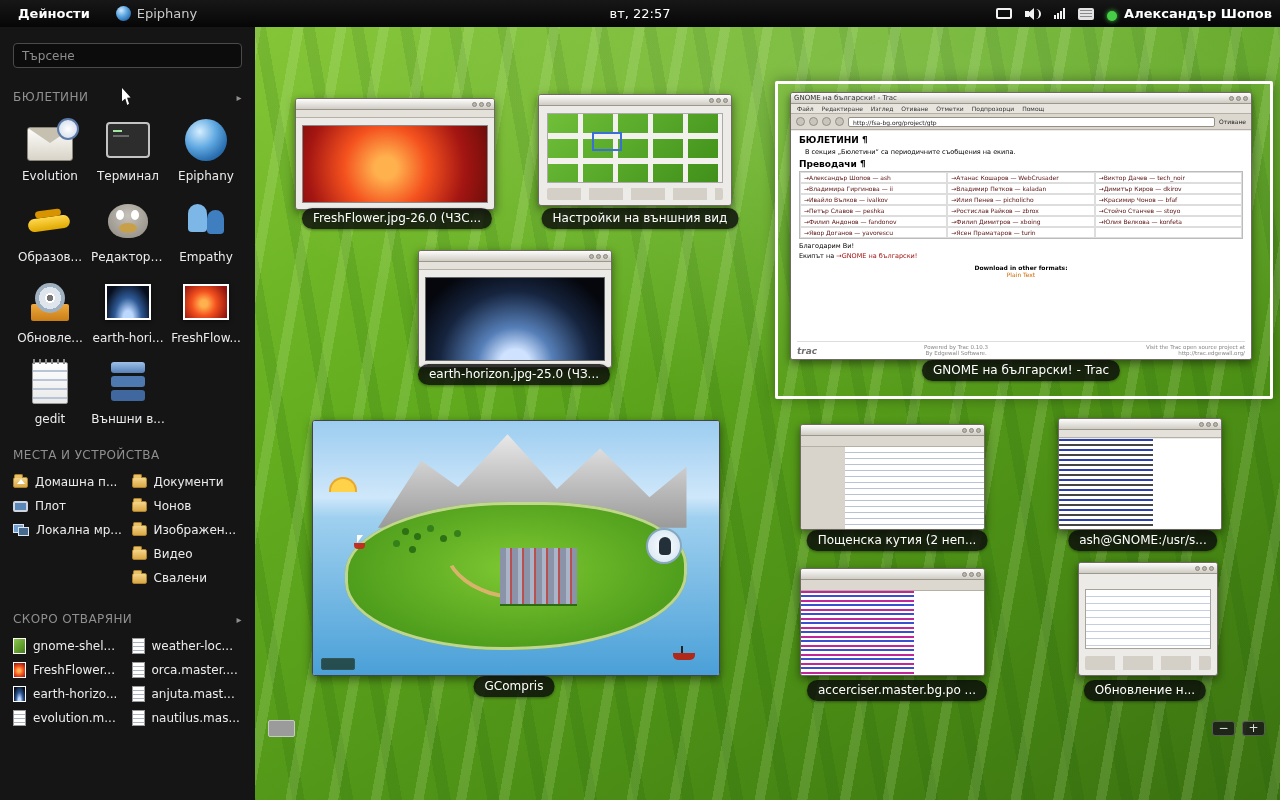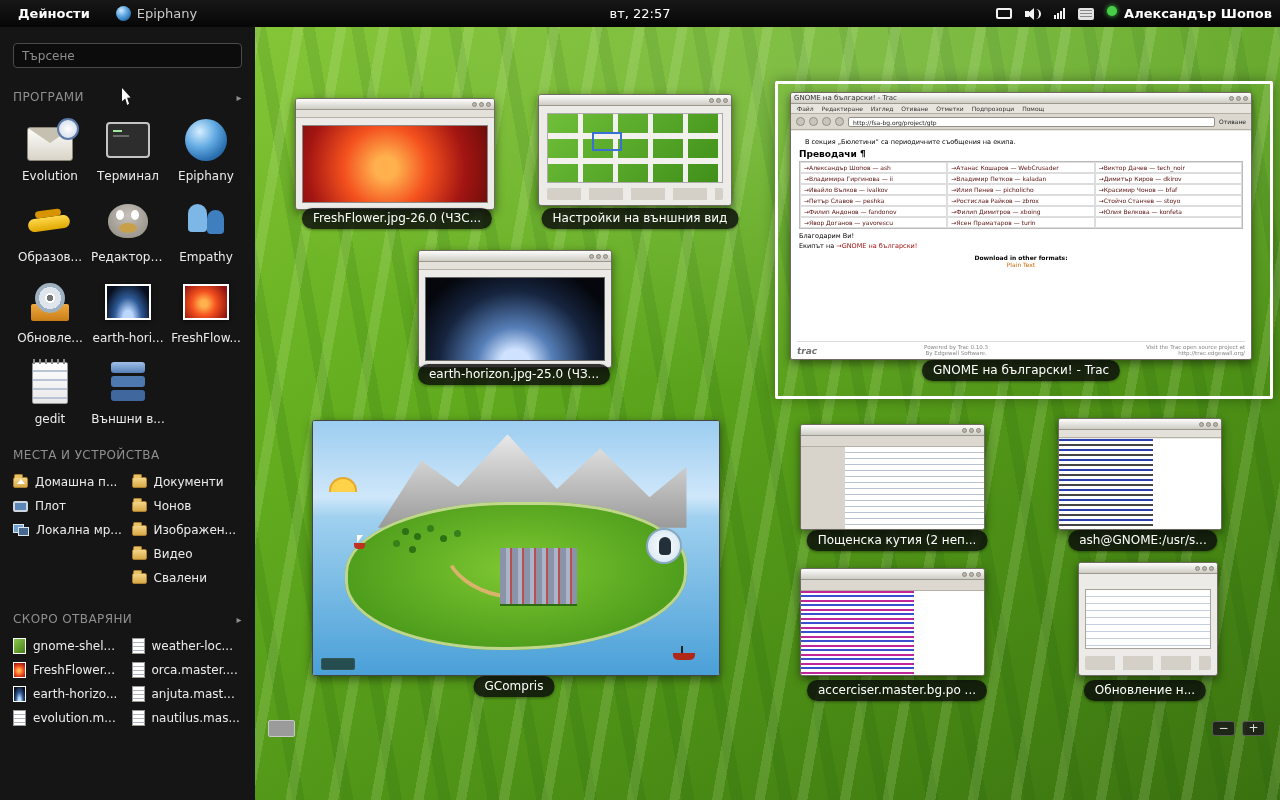--- a/index.html
+++ b/index.html
@@ -34,21 +34,21 @@
     border-top:6px solid transparent; border-bottom:6px solid transparent; border-right:7px solid #f2f2f2; }
   .ti-vol .vwave { position:absolute; right:0; top:1px; width:6px; height:10px;
     border-right:2px solid #f2f2f2; border-radius:0 8px 8px 0; }
   .ti-signal { display:flex; align-items:flex-end; gap:1px; height:11px; }
   .ti-signal i { display:block; width:2px; background:#f2f2f2; }
   .ti-signal i:nth-child(1){height:4px;} .ti-signal i:nth-child(2){height:6px;}
   .ti-signal i:nth-child(3){height:8px;} .ti-signal i:nth-child(4){height:11px;}
   .ti-kbd { width:16px; height:12px; background:#e3e3e3; border-radius:2px; position:relative; }
   .ti-kbd:before { content:""; position:absolute; left:2px; right:2px; top:2px; bottom:2px;
     background:repeating-linear-gradient(to bottom,#8a8a8a 0 1px,transparent 1px 3px); }
-  .tb-user { display:flex; align-items:flex-start; gap:7px; font-weight:bold; color:#fff; }
+  .tb-user { display:flex; align-items:flex-end; gap:7px; font-weight:bold; color:#fff; }
   .user-dot { width:10px; height:10px; border-radius:50%; background:#46cf46; box-shadow:0 0 5px #46cf46; }
 
   
   .sidebar {
     position:absolute; left:0; top:27px; width:255px; bottom:0;
     background:#151515; z-index:30; padding:0 13px; overflow:hidden;
   }
   .search-input {
     margin-top:16px; width:229px; height:25px; background:#0c0c0c;
     border:1px solid #4a4a4a; border-radius:4px; color:#e8e8e8;
@@ -301,21 +301,21 @@
         <span class="user-dot"></span>
         <span>Александър Шопов</span>
       </span>
     </div>
   </header>
 
   <aside class="sidebar">
     <input class="search-input" placeholder="Търсене" style="">
 
     <div class="sec-head">
-      <span>ПРОГРАМИ</span>
+      <span>БЮЛЕТИНИ</span>
       <span class="sec-arrow">▸</span>
     </div>
 
     <div class="app-grid">
       <div class="app">
         <div class="app-ic">
             <span class="ic-evolution"></span>
           </div>
         <div class="app-lbl">Evolution</div>
       </div>
@@ -533,20 +533,21 @@
         </div>
         <div class="btool">
           <span class="nbtn"></span>
           <span class="nbtn"></span>
           <span class="nbtn"></span>
           <span class="nbtn"></span>
           <span class="addr">http://fsa-bg.org/project/gtp</span>
           <span class="gobtn">Отиване</span>
         </div>
         <div class="bpage">
+          <div class="ph1">БЮЛЕТИНИ ¶</div>
           <div class="pintro">В секция „Бюлетини“ са периодичните съобщения на екипа.</div>
           <div class="ph2">Преводачи ¶</div>
           <div class="ttable">
             <div class="trow">
               <span class="tcell">→Александър Шопов — ash</span>
               <span class="tcell">→Атанас Кошаров — WebCrusader</span>
               <span class="tcell">→Виктор Дачев — tech_noir</span>
             </div>
             <div class="trow">
               <span class="tcell">→Владимира Гиргинова — ii</span>

